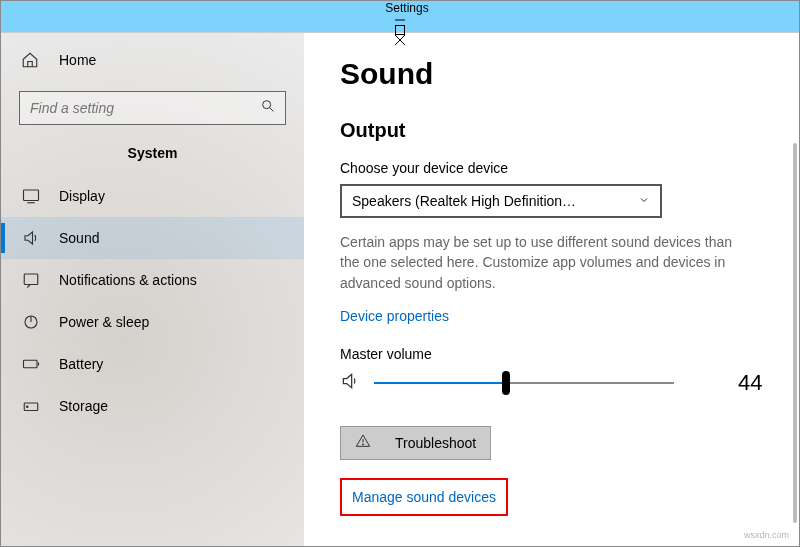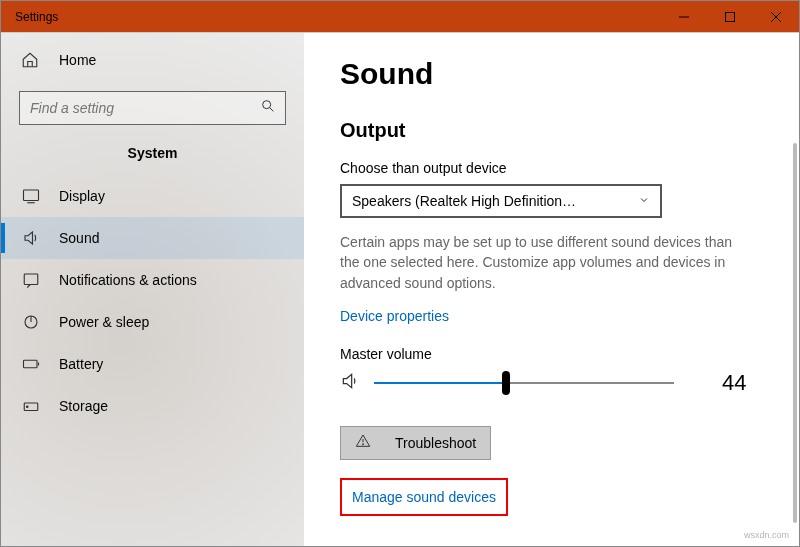--- a/index.html
+++ b/index.html
@@ -1,17 +1,17 @@
 <!DOCTYPE html>
 <html><head>
   <meta charset="utf-8">
   <style>
     * { margin: 0; padding: 0; box-sizing: border-box; font-family: 'Segoe UI', Tahoma, sans-serif; }
     body { width: 800px; height: 547px; overflow: hidden; background: #fff; display: flex; flex-direction: column; border: 1px solid #888; }
-    .titlebar { height: 32px; display: flex; align-items: center; background: #c2410c; border-bottom: 1px solid #ccc; }
+    .titlebar { height: 32px; display: flex; align-items: center; background: #7dd3fc; border-bottom: 1px solid #ccc; flex-direction: column; }
     .titlebar-title { margin-left: 14px; font-size: 12px; color: #000; }
     .titlebar-spacer { flex: 1; }
     .titlebar-btn { width: 46px; height: 32px; display: flex; align-items: center; justify-content: center; font-size: 12px; color: #000; }
     .titlebar-btn svg { stroke: #000; }
     .main { flex: 1; display: flex; overflow: hidden; }
     .sidebar { width: 303px; background: rgba(240,240,240,0.7); backdrop-filter: blur(20px); padding-top: 18px; position: relative; }
     .sidebar::before { content: ""; position: absolute; inset: 0; background: radial-gradient(circle at 40% 60%, rgba(210,205,200,0.9), rgba(235,235,235,0.9)); z-index: -1; }
     .back-row { display: flex; align-items: center; padding: 0 20px; margin-bottom: 22px; }
     .home-icon { width: 18px; height: 18px; margin-right: 20px; display: flex; align-items: center; justify-content: center; }
     .home-label { font-size: 14px; color: #000; }
@@ -32,21 +32,21 @@
     .dropdown { width: 322px; height: 34px; border: 2px solid #555; display: flex; align-items: center; padding: 0 10px; font-size: 14px; margin-bottom: 14px; }
     .dropdown-text { flex: 1; }
     .help-text { font-size: 14px; color: #666; line-height: 1.45; margin-bottom: 14px; max-width: 400px; }
     .link { font-size: 14px; color: #0067c0; cursor: pointer; display: inline-block; margin-bottom: 22px; }
     .volume-row { display: flex; align-items: center; margin-top: 8px; margin-bottom: 30px; }
     .vol-icon { width: 20px; margin-right: 14px; }
     .slider { flex: 1; position: relative; height: 20px; max-width: 300px; }
     .slider-track { position: absolute; top: 50%; left: 0; right: 0; height: 2px; background: #888; transform: translateY(-50%); }
     .slider-fill { position: absolute; top: 50%; left: 0; height: 2px; background: #0078d4; transform: translateY(-50%); width: 44%; }
     .slider-thumb { position: absolute; top: 50%; left: 44%; width: 8px; height: 24px; background: #000; border-radius: 4px; transform: translate(-50%, -50%); }
-    .vol-value { margin-left: 48px; font-size: 22px; }
+    .vol-value { margin-left: 64px; font-size: 22px; }
     .btn { height: 34px; border: 1px solid #999; background: #ccc; padding: 0 14px; display: inline-flex; align-items: center; font-size: 14px; margin-bottom: 18px; gap: 24px; }
     .highlight-box { border: 2px solid #e00; padding: 8px 10px; display: inline-block; }
     .highlight-box .link { margin-bottom: 0; }
     .scrollbar-stub { position: absolute; right: 2px; top: 110px; width: 4px; height: 380px; background: #bbb; border-radius: 2px; }
     .watermark { position: absolute; right: 10px; bottom: 6px; font-size: 9px; color: #b6b6b6; }
   </style>
 </head>
 <body>
 
 <div class="titlebar">
@@ -154,21 +154,21 @@
       </span>
       <span class="nav-label">Storage</span>
     </div>
   </div>
 
   <div class="content">
     <div class="scrollbar-stub"></div>
     <h1 class="page-title">Sound</h1>
     <h2 class="section-title">Output</h2>
 
-    <div class="field-label">Choose than output device</div>
+    <div class="field-label">Choose your device device</div>
     <div class="dropdown">
       <span class="dropdown-text">Speakers (Realtek High Definition…</span>
       <span>
         <svg width="12" height="12" viewBox="0 0 24 24" fill="none" stroke="#333" stroke-width="2">
             <polyline points="6 9 12 15 18 9"></polyline>
           </svg>
       </span>
     </div>
 
     <div class="help-text">Certain apps may be set up to use different sound devices than the one selected here. Customize app volumes and devices in advanced sound options.</div>

